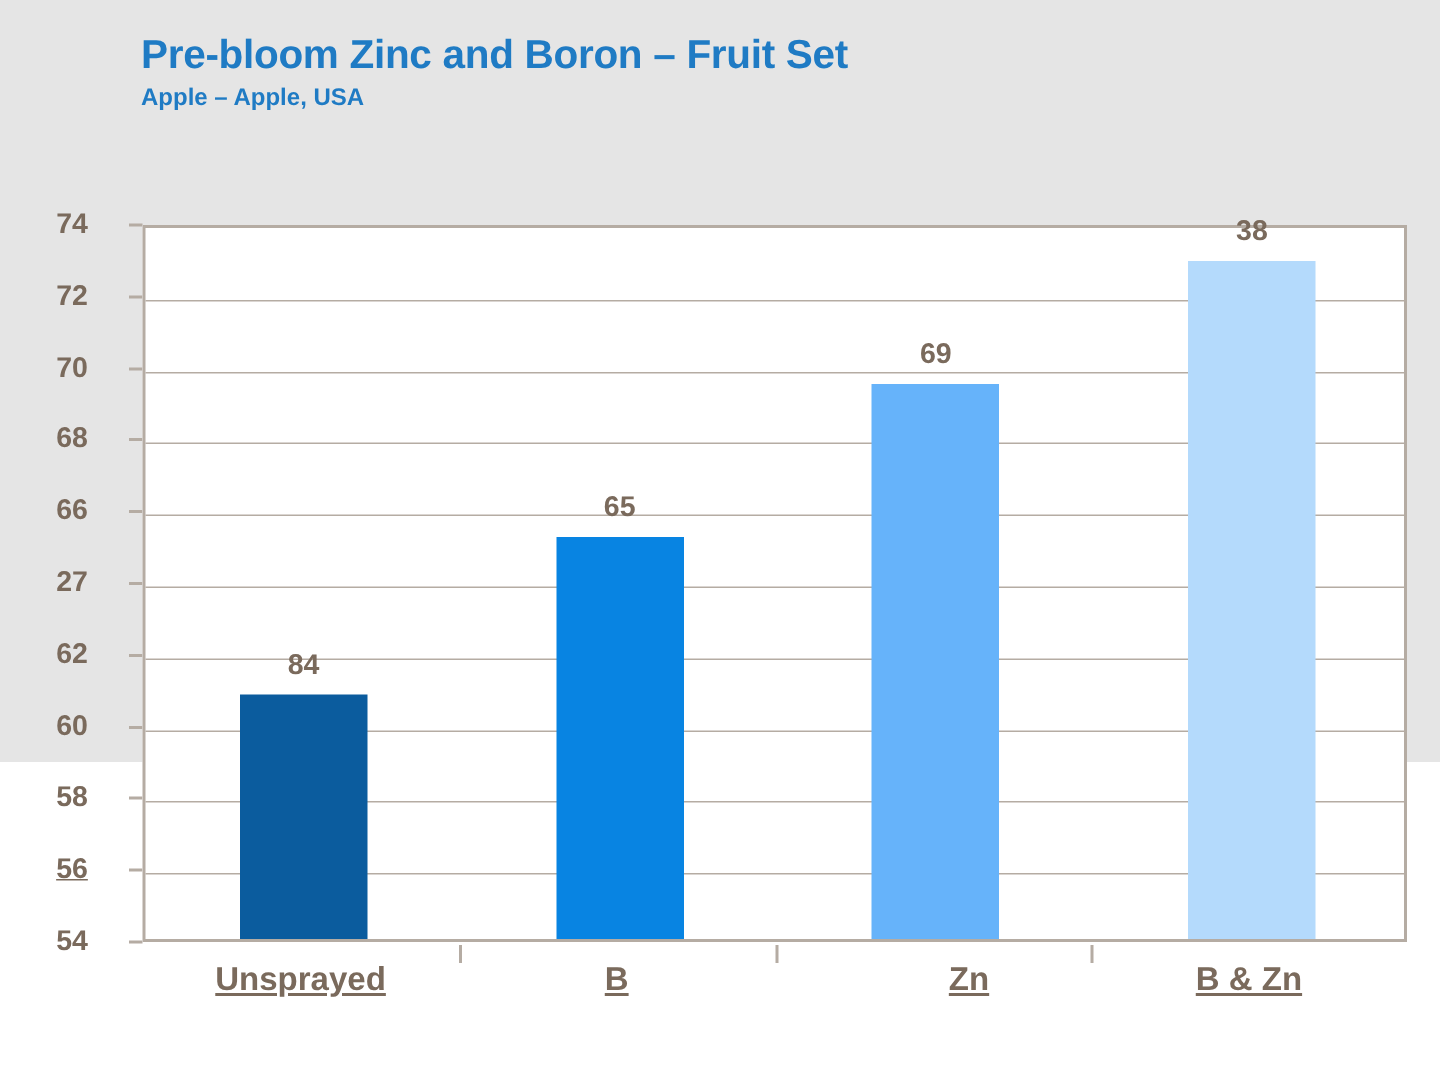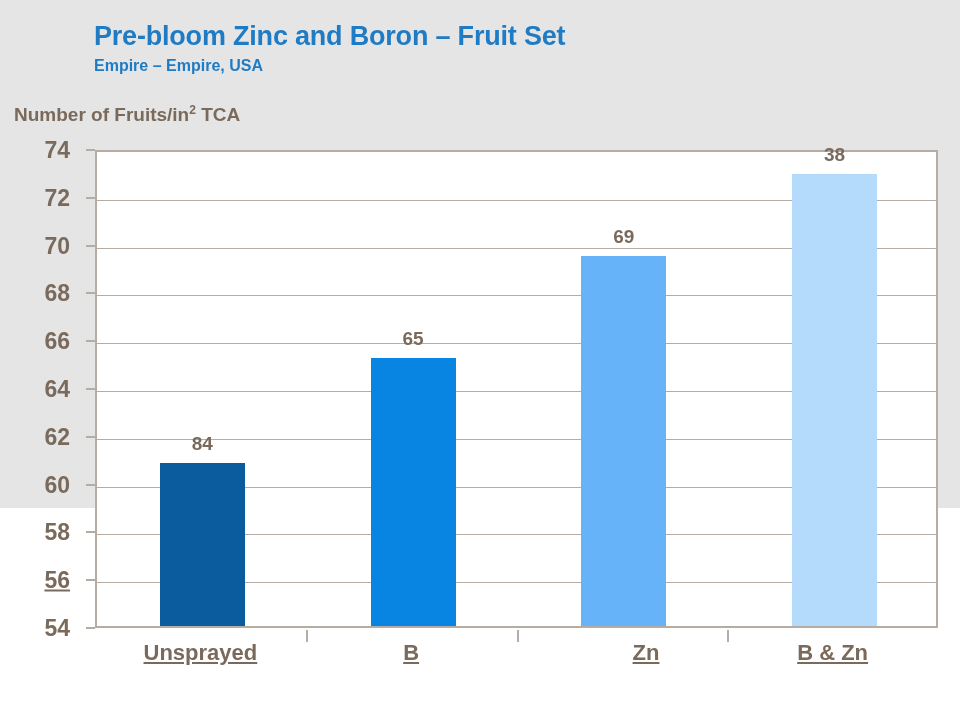--- a/index.html
+++ b/index.html
@@ -81,24 +81,24 @@
     left: 0;
     right: 0;
     height: 1px;
     background: #B5ACA3;
   }
 
   
   .ytick-label {
     position: absolute;
     right: 952px;           
-    font-size: 23px;
-    font-weight: bold;
-    color: #7A6A5C;
-    text-align: right;
+    font-size: 19px;
+    font-weight: bold;
+    color: #7A6A5C;
+    text-align: center;
     width: 44px;
     transform: translateY(-50%);
   }
   #ylabels {
     position: absolute;
     left: 0px;
     top: 150px;
     width: 78px;
     height: 478px;
   }
@@ -185,32 +185,31 @@
     white-space: nowrap;
   }
 </style>
 </head>
 <body>
 
 <div id="slide">
 
   <div class="title-block">
     <div class="chart-title">Pre-bloom Zinc and Boron – Fruit Set</div>
-    <div class="chart-subtitle">Empire – Empire, USA</div>
+    <div class="chart-subtitle">Apple – Apple, USA</div>
   </div>
 
-  <div class="axis-title"><span>Number of Fruits/in</span><sup>2</sup><span> TCA</span></div>
 
   <div id="ylabels">
       <div class="ytick-label" style="top: 478px;">54</div>
       <div class="ytick-label" style="top: 430.2px; text-decoration: underline;">56</div>
       <div class="ytick-label" style="top: 382.4px;">58</div>
       <div class="ytick-label" style="top: 334.6px;">60</div>
       <div class="ytick-label" style="top: 286.8px;">62</div>
-      <div class="ytick-label" style="top: 239px;">64</div>
+      <div class="ytick-label" style="top: 239px;">27</div>
       <div class="ytick-label" style="top: 191.2px;">66</div>
       <div class="ytick-label" style="top: 143.4px;">68</div>
       <div class="ytick-label" style="top: 95.6px;">70</div>
       <div class="ytick-label" style="top: 47.8px;">72</div>
       <div class="ytick-label" style="top: 0px;">74</div>
     </div>
   <div id="yticks">
       <div class="ytick-mark" style="top: 478px;"></div>
       <div class="ytick-mark" style="top: 430.2px;"></div>
       <div class="ytick-mark" style="top: 382.4px;"></div>

